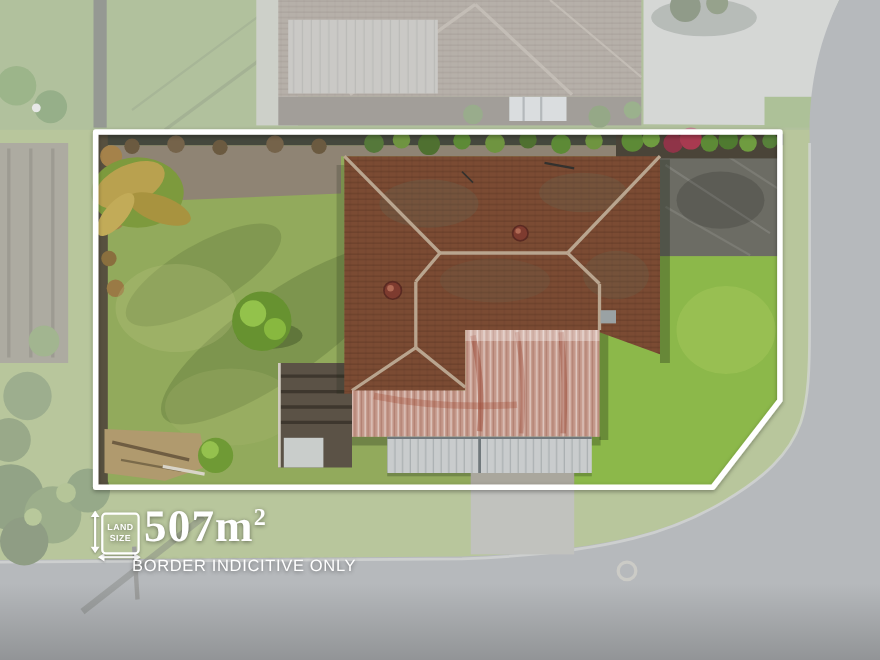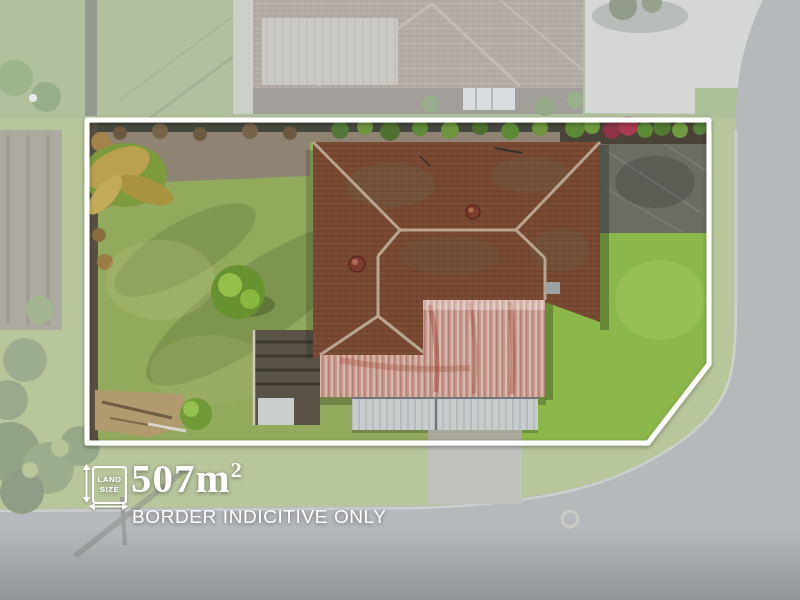--- a/index.html
+++ b/index.html
@@ -10,21 +10,21 @@
   .icon-box{left:92px;top:466px;width:31px;height:34px;border:2px solid #fff;
             border-radius:4px;display:flex;flex-direction:column;align-items:center;
             justify-content:center;box-shadow:0 1px 3px rgba(0,0,0,.25);}
   .icon-box span{font-size:8px;font-weight:bold;letter-spacing:.4px;line-height:1.2;}
   .arrow-svg{position:absolute;filter:drop-shadow(0 1px 1px rgba(0,0,0,.3));}
   #v-arrow{left:81px;top:464px;}
   #h-arrow{left:89px;top:501px;}
   .area{left:131px;top:458px;font-size:41px;font-weight:bold;line-height:1;
         letter-spacing:1px;font-family:Liberation Serif, serif;}
   .area .sup{font-size:22px;vertical-align:15px;letter-spacing:0;}
-  .disclaimer{left:132px;top:506px;font-size:19px;letter-spacing:.6px;}
+  .disclaimer{left:120px;top:506px;font-size:15px;letter-spacing:.6px;}
 </style>
 </head>
 <body>
 
 <div id="stage">
 
 <svg id="scene" width="800" height="600" viewBox="0 0 800 600">
   <defs>
     <pattern id="tileLines" width="7" height="5" patternUnits="userSpaceOnUse">
       <rect width="7" height="5" fill="none"></rect>

